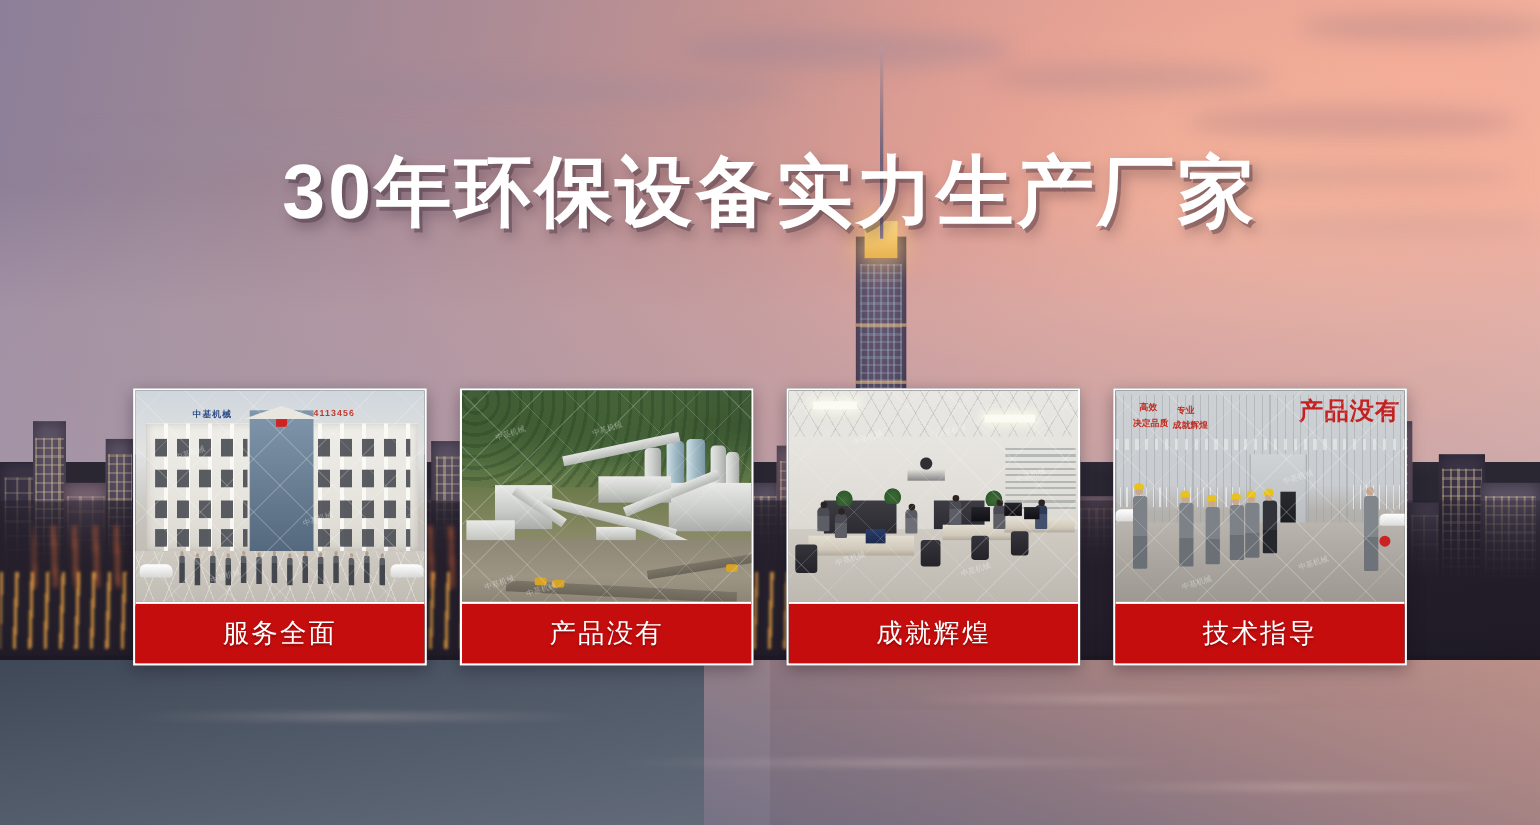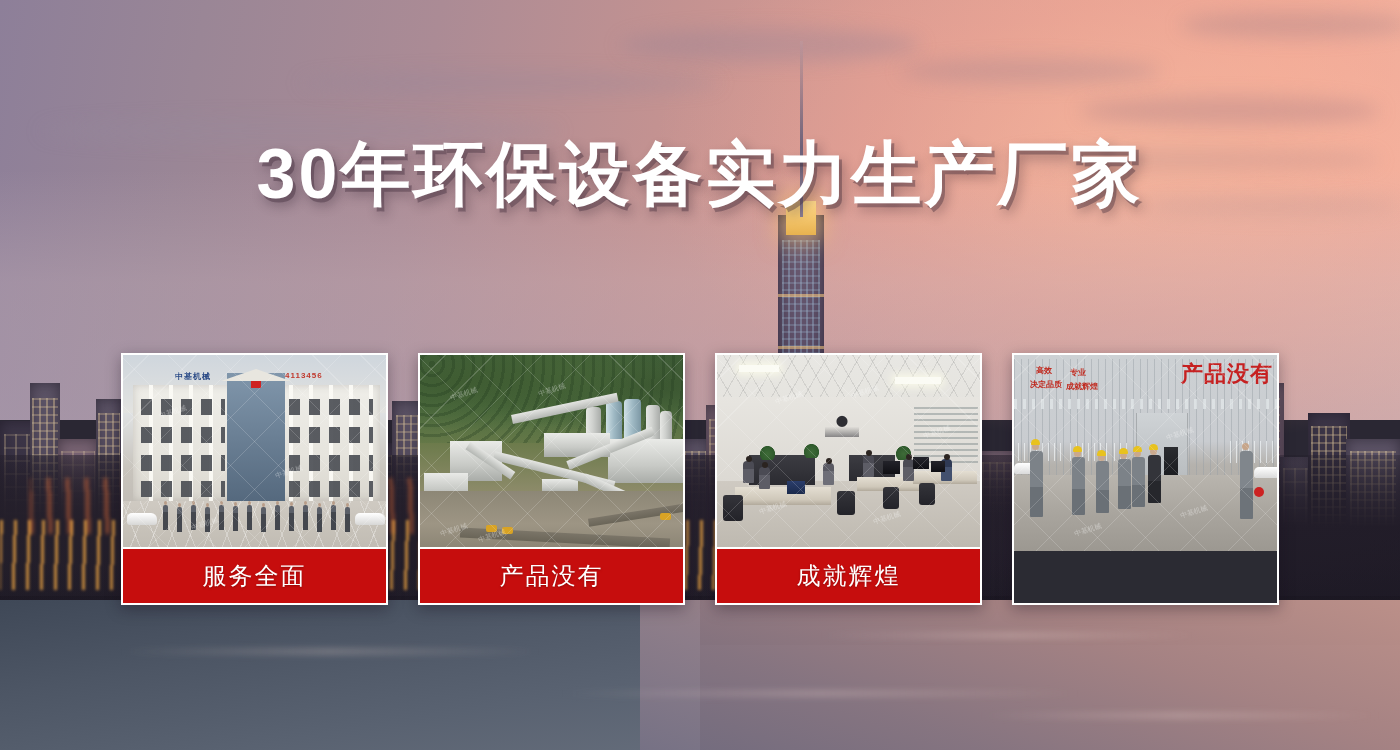--- a/index.html
+++ b/index.html
@@ -773,16 +773,19 @@
 
           <div class="p4-worker" style="left:226px;top:96px;  height:68px;background:linear-gradient(180deg,#80868c 0 55%,#6d7379 55% 100%);"></div>
           <div class="p4-head" style="left:228px;top:88px;background:#c6a58a;"></div>
           <div class="p4-redhat" style="left:240px;top:132px;"></div>
         </div>
         <div class="lattice"></div>
         <div class="wm" style="left:152px;top:74px;">中基机械</div>
         <div class="wm" style="left:166px;top:152px;">中基机械</div>
         <div class="wm" style="left:60px;top:170px;">中基机械</div>
       </div>
+      <div class="card-caption">
+        <span>技术指导</span>
+      </div>
     </div>
 
   </div>
 </div>
 
 </body></html>

